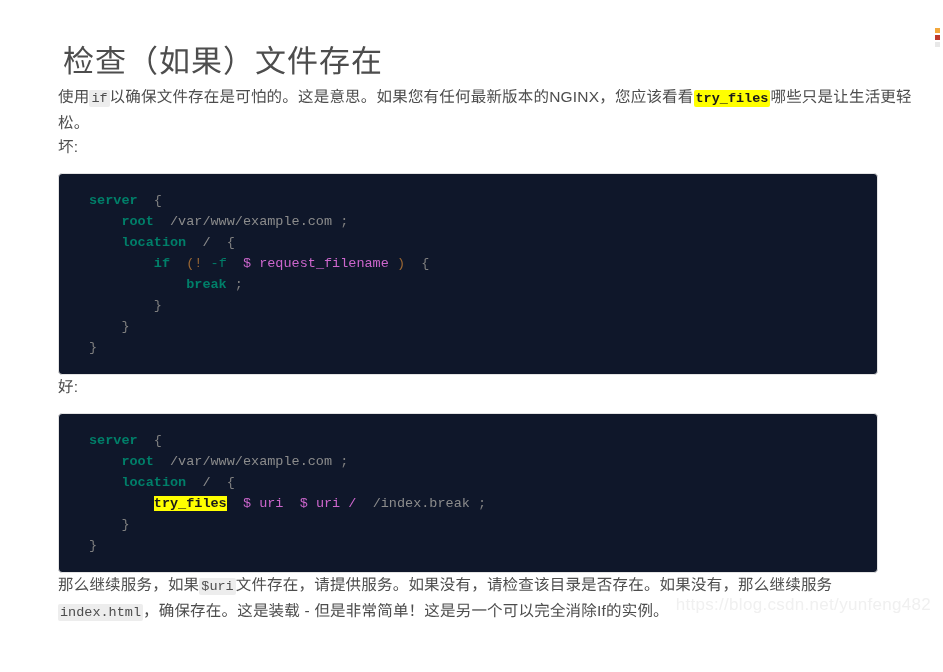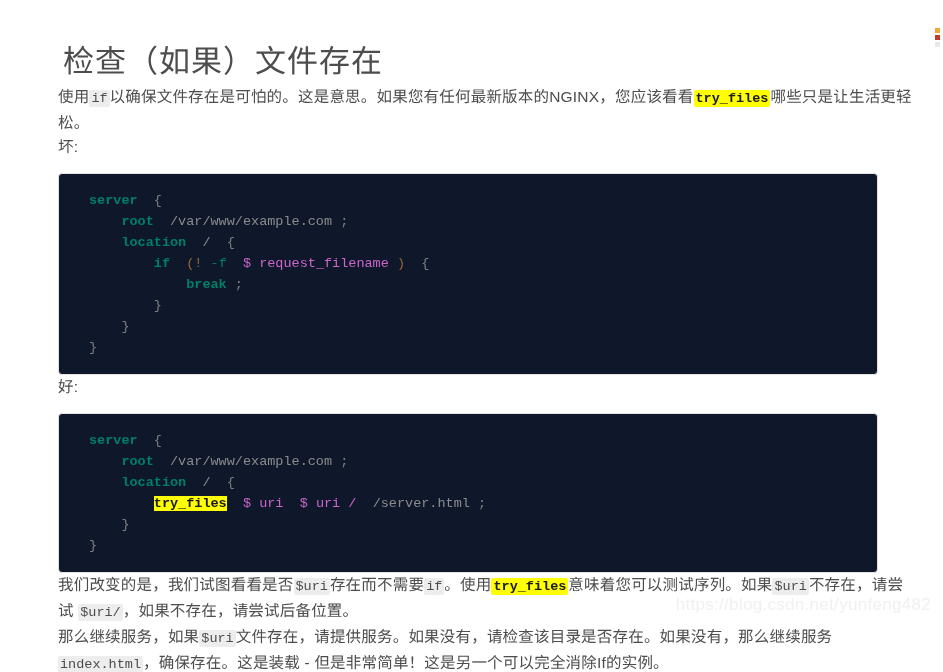--- a/index.html
+++ b/index.html
@@ -155,25 +155,24 @@
             <span class="kw">break</span> <span class="pun">;</span>
         <span class="pun">}</span>
     <span class="pun">}</span>
 <span class="pun">}</span></pre>
 
     <p class="para label-good">好:</p>
 
     <pre class="codeblock"><span class="kw">server</span>  <span class="pun">{</span>
     <span class="kw">root</span>  <span class="path">/var/www/example.com</span> <span class="pun">;</span>
     <span class="kw">location</span>  <span class="path">/</span>  <span class="pun">{</span>
-        <span class="mark">try_files</span>  <span class="var">$</span> <span class="var">uri</span>  <span class="var">$</span> <span class="var">uri</span> <span class="var">/</span>  <span class="path">/server.html</span> <span class="pun">;</span>
+        <span class="mark">try_files</span>  <span class="var">$</span> <span class="var">uri</span>  <span class="var">$</span> <span class="var">uri</span> <span class="var">/</span>  <span class="path">/index.break</span> <span class="pun">;</span>
     <span class="pun">}</span>
 <span class="pun">}</span></pre>
 
-    <p class="para para-explain-1"><span>我们改变的是，我们试图看看是否</span><code class="inline plain">$uri</code><span>存在而不需要</span><code class="inline plain">if</code><span>。使用</span><code class="inline hl">try_files</code><span>意味着您可以测试序列。如果</span><code class="inline plain">$uri</code><span>不存在，请尝试 </span><code class="inline plain">$uri/</code><span>，如果不存在，请尝试后备位置。</span></p>
 
     <p class="para para-explain-2"><span>那么继续服务，如果</span><code class="inline plain">$uri</code><span>文件存在，请提供服务。如果没有，请检查该目录是否存在。如果没有，那么继续服务</span><code class="inline plain">index.html</code><span>，确保存在。这是装载 - 但是非常简单！这是另一个可以完全消除If的实例。</span></p>
 
   </div>
 
   <div class="watermark">https://blog.csdn.net/yunfeng482</div>
 
 </div>
 
 </body></html>

